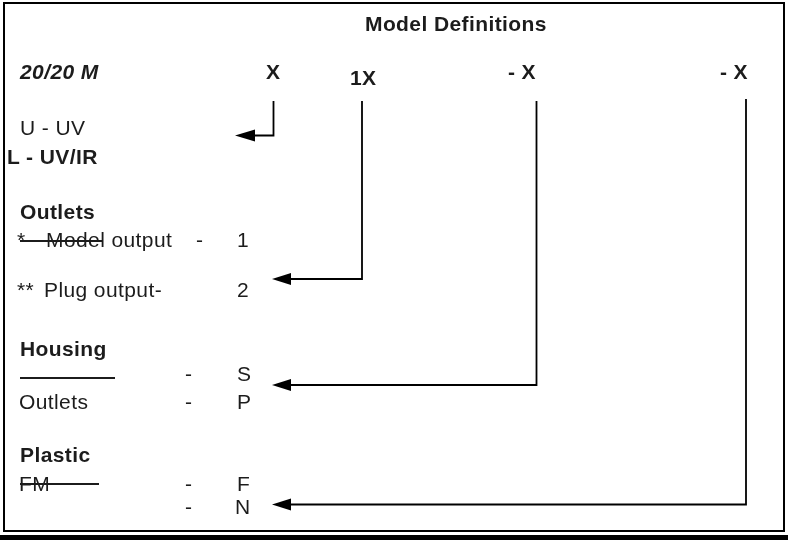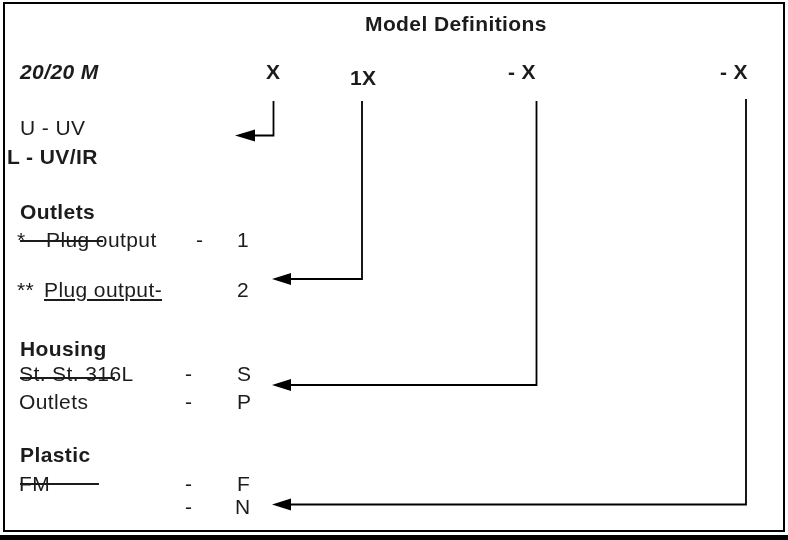--- a/index.html
+++ b/index.html
@@ -62,29 +62,28 @@
   <span class="t b" style="left:266px; top:61px;">X</span>
   <span class="t b" style="left:350px; top:67px;">1X</span>
   <span class="t b" style="right:252px; top:61px;">- X</span>
   <span class="t b" style="right:40px; top:61px;">- X</span>
 
   <span class="t" style="left:20px; top:117px;">U - UV</span>
   <span class="t" style="left:7px; top:146px;font-weight:bold;">L - UV/IR</span>
 
   <span class="t hd" style="left:20px; top:201px;">Outlets</span>
   <span class="t" style="left:17px; top:229px;">*</span>
-  <span class="t" style="left:46px; top:229px;">Plug output</span>
+  <span class="t" style="left:46px; top:229px;">Model output</span>
   <span class="t" style="left:196px; top:229px;">-</span>
   <span class="t" style="left:237px; top:229px;">1</span>
   <span class="t" style="left:17px; top:279px;">**</span>
-  <span class="t" style="left:44px; top:279px;text-decoration:underline;">Plug output-</span>
+  <span class="t" style="left:44px; top:279px;">Plug output-</span>
   <span class="t" style="left:237px; top:279px;">2</span>
 
   <span class="t hd" style="left:20px; top:338px;text-align:right;">Housing</span>
-  <span class="t" style="left:19px; top:363px;">St. St. 316L</span>
   <span class="t" style="left:185px; top:363px;">-</span>
   <span class="t" style="left:237px; top:363px;">S</span>
   <span class="t" style="left:19px; top:391px;">Outlets</span>
   <span class="t" style="left:185px; top:391px;">-</span>
   <span class="t" style="left:237px; top:391px;">P</span>
 
   <span class="t hd" style="left:20px; top:444px;">Plastic</span>
   <span class="t" style="left:19px; top:473px;">FM</span>
   <span class="t" style="left:185px; top:473px;">-</span>
   <span class="t" style="left:237px; top:473px;">F</span>

